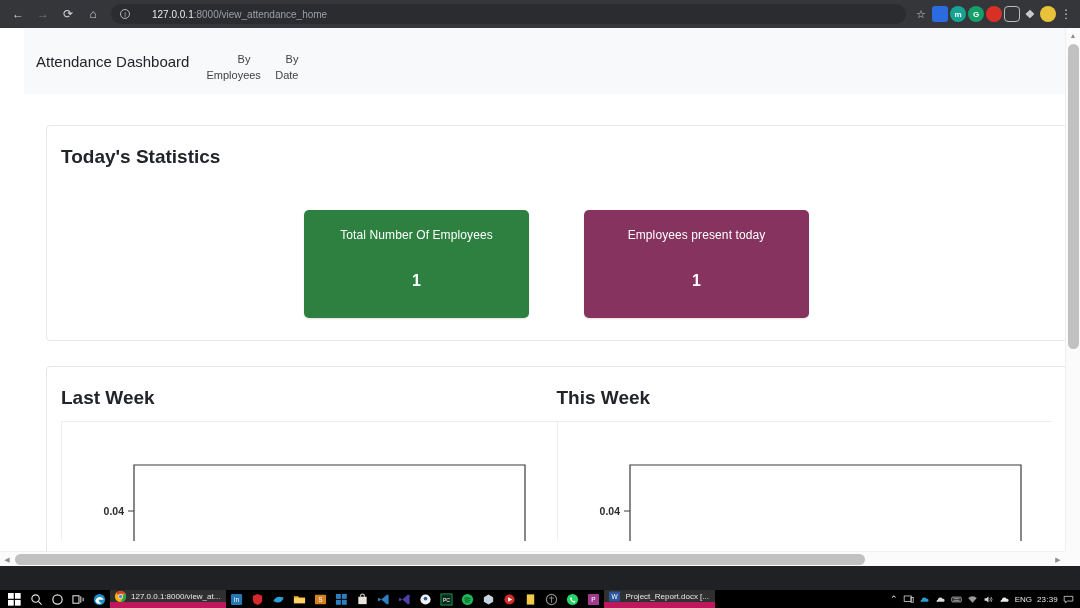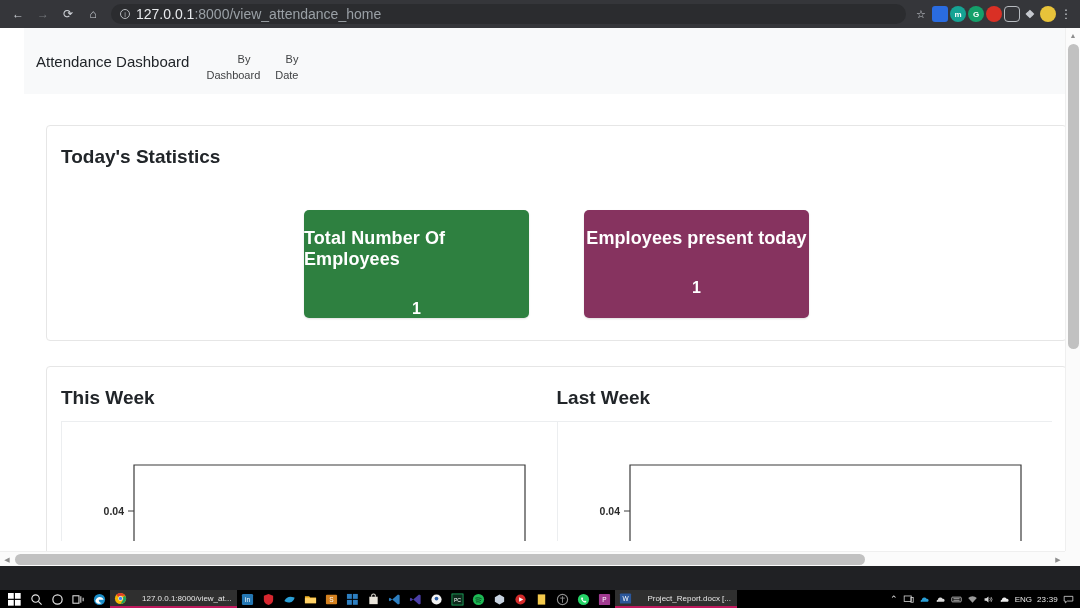--- a/index.html
+++ b/index.html
@@ -63,21 +63,21 @@
   .navbtn.dim { color: #76797d; }
   .omnibox {
     flex: 1 1 auto; height: 20px; background: #2b2c2f; border-radius: 10px;
     display: flex; align-items: center; gap: 6px; padding: 0 9px;
     margin: 0 5px; min-width: 0;
   }
   .omnibox .info-ico {
     width: 10px; height: 10px; border-radius: 50%; border: 1px solid #b5b8bc;
     color: #b5b8bc; font-size: 7.5px; line-height: 9px; text-align: center; flex: 0 0 auto;
   }
-  .omnibox .url { font-size: 14px; color: #e8eaed; white-space: nowrap; overflow: hidden; }
+  .omnibox .url { font-size: 10px; color: #e8eaed; white-space: nowrap; overflow: hidden; margin-left: 16px; }
   .omnibox .url .dim { color: #9aa0a6; }
 
   .tb-right { display: flex; align-items: center; gap: 2px; flex: 0 0 auto; }
   .ext {
     width: 16px; height: 16px; border-radius: 50%;
     display: flex; align-items: center; justify-content: center;
     font-size: 8px; color: #fff; font-weight: bold;
   }
   .ext.square { border-radius: 3px; }
   .star { color: #cdd1d6; font-size: 11px; width: 18px; text-align: center; }
@@ -115,21 +115,21 @@
   .card-head { font-size: 19px; font-weight: bold; color: #212529; padding: 20px 14px 0 14px; }
 
   .stats-card { padding-bottom: 22px; }
   .stat-row { display: flex; justify-content: center; gap: 55px; margin-top: 42px; }
   .stat-box {
     width: 225px; height: 108px; border-radius: 5px;
     display: flex; flex-direction: column; align-items: center;
     padding-top: 18px; color: #fff;
     box-shadow: 0 1px 2px rgba(0,0,0,0.12);
   }
-  .stat-title { font-size: 18px; font-weight: bold; letter-spacing: 0.1px; }
+  .stat-title { font-size: 12px; font-weight: normal; letter-spacing: 0.1px; }
   .stat-value { font-size: 16px; font-weight: bold; margin-top: 30px; }
 
   .weeks-card { margin-top: 25px; padding: 0 14px 14px 14px; }
   .weeks-head { display: flex; }
   .week-title { font-size: 19px; font-weight: bold; color: #212529; padding: 20px 0 12px 0; }
   .week-col { width: 507px; }
   .week-col + .week-col { margin-left: 0; }
   .charts-row { display: flex; font-weight: bold; }
   .chart-frame {
     width: 507px; height: 120px;
@@ -178,23 +178,23 @@
     position: relative;
   }
   .tb-item {
     height: 18px; display: flex; align-items: center; justify-content: center;
     flex: 0 0 auto; padding: 0 2px;
   }
   .tb-ico { width: 13px; height: 13px; display: block; }
   .tb-win-btn { width: 24px; }
   .tb-app { width: 21px; }
   .tb-task {
-    height: 18px; display: flex; align-items: center; gap: 15px;
+    height: 18px; display: flex; align-items: center; gap: 4px;
     padding: 0 6px 0 4px; background: #2f2f2f;
-    border-bottom: 2px solid #be185d; color: #e6e6e6; font-size: 8px;
+    border-bottom: 6px solid #be185d; color: #e6e6e6; font-size: 8px;
     max-width: 150px; overflow: hidden; white-space: nowrap;
   }
   .tb-task .lbl { overflow: hidden; text-overflow: ellipsis; }
   .tray {
     margin-left: auto; display: flex; align-items: center; gap: 5px;
     padding-right: 4px; color: #e6e6e6; font-size: 8px;
   }
   .tray .t-ico { width: 11px; height: 11px; display: block; }
   .tray .clock { font-size: 8px; letter-spacing: 0.2px; }
 </style>
@@ -229,21 +229,21 @@
   </div>
 
   <div class="viewport">
     <div class="page">
 
       <div class="navbar">
         <div class="brand">Attendance Dashboard</div>
         <div class="nav-links">
           <div class="nav-link">
             <span>By</span><br>
-            <span>Dashboard</span>
+            <span>Employees</span>
           </div>
           <div class="nav-link">
             <span>By</span><br>
             <span>Date</span>
           </div>
         </div>
       </div>
 
       <div class="content">
 
@@ -257,24 +257,24 @@
             <div class="stat-box" style="background:#86335f">
               <div class="stat-title">Employees present today</div>
               <div class="stat-value">1</div>
             </div>
           </div>
         </div>
 
         <div class="card weeks-card">
           <div class="weeks-head">
             <div class="week-col">
-              <div class="week-title">This Week</div>
+              <div class="week-title">Last Week</div>
             </div>
             <div class="week-col">
-              <div class="week-title">Last Week</div>
+              <div class="week-title">This Week</div>
             </div>
           </div>
           <div class="charts-row">
 
             <div class="chart-frame">
               <svg class="chart-svg" width="507" height="120" viewBox="0 0 507 120">
                 <text x="62" y="93" text-anchor="end" font-family="Liberation Sans, sans-serif" font-size="10.5" fill="#2b2b2b">0.04</text>
                 <line x1="66" y1="89" x2="72" y2="89" stroke="#3a3a3a" stroke-width="1"></line>
                 <path d="M72 120 L72 43 L463 43 L463 120" fill="none" stroke="#3a3a3a" stroke-width="1.2"></path>
               </svg>

